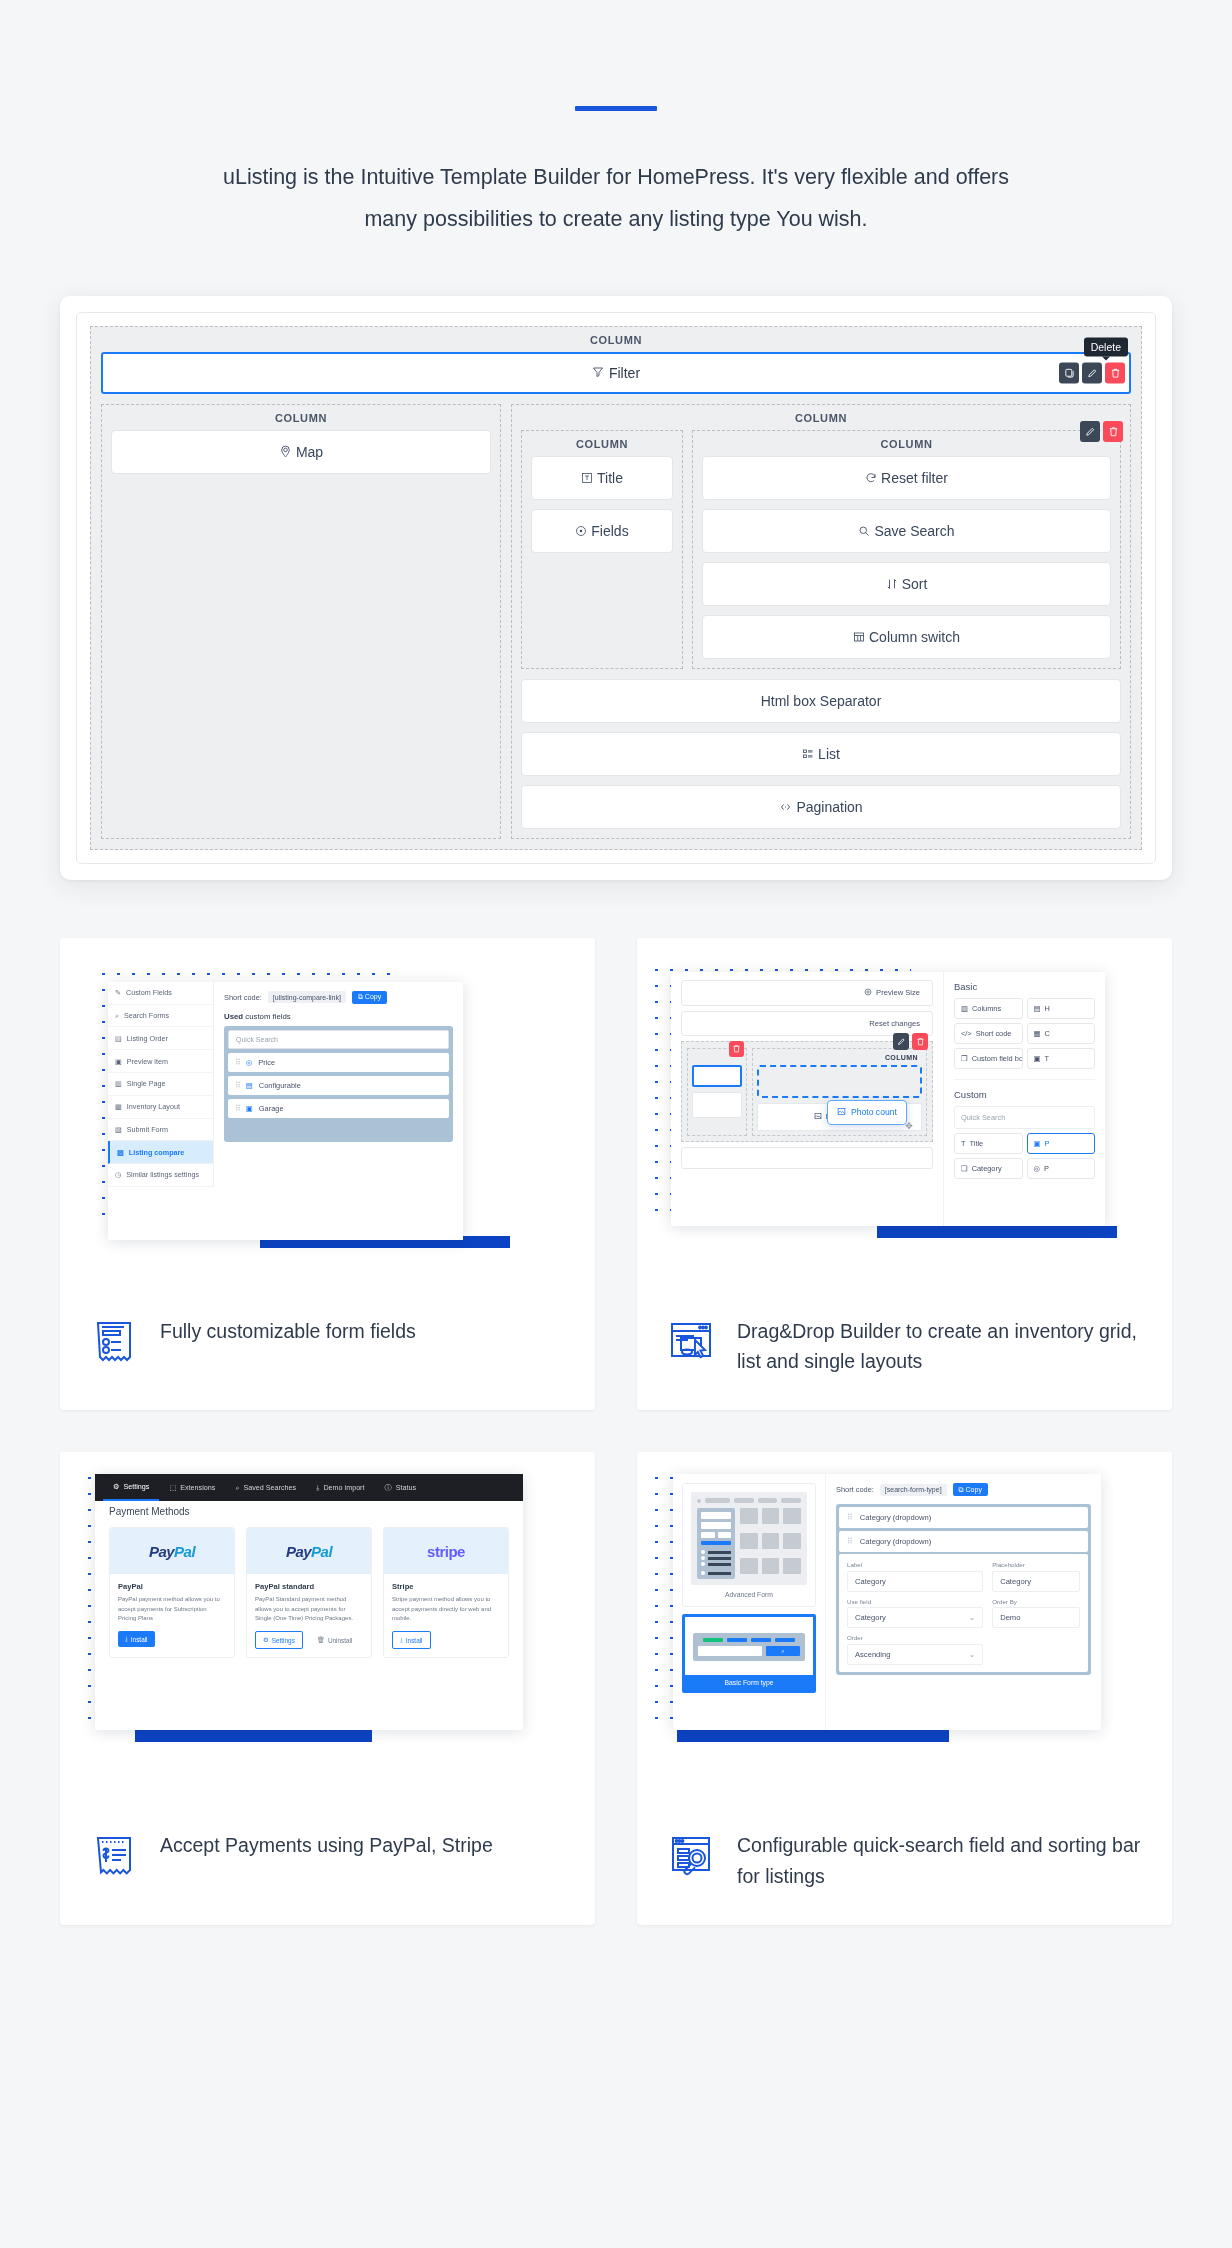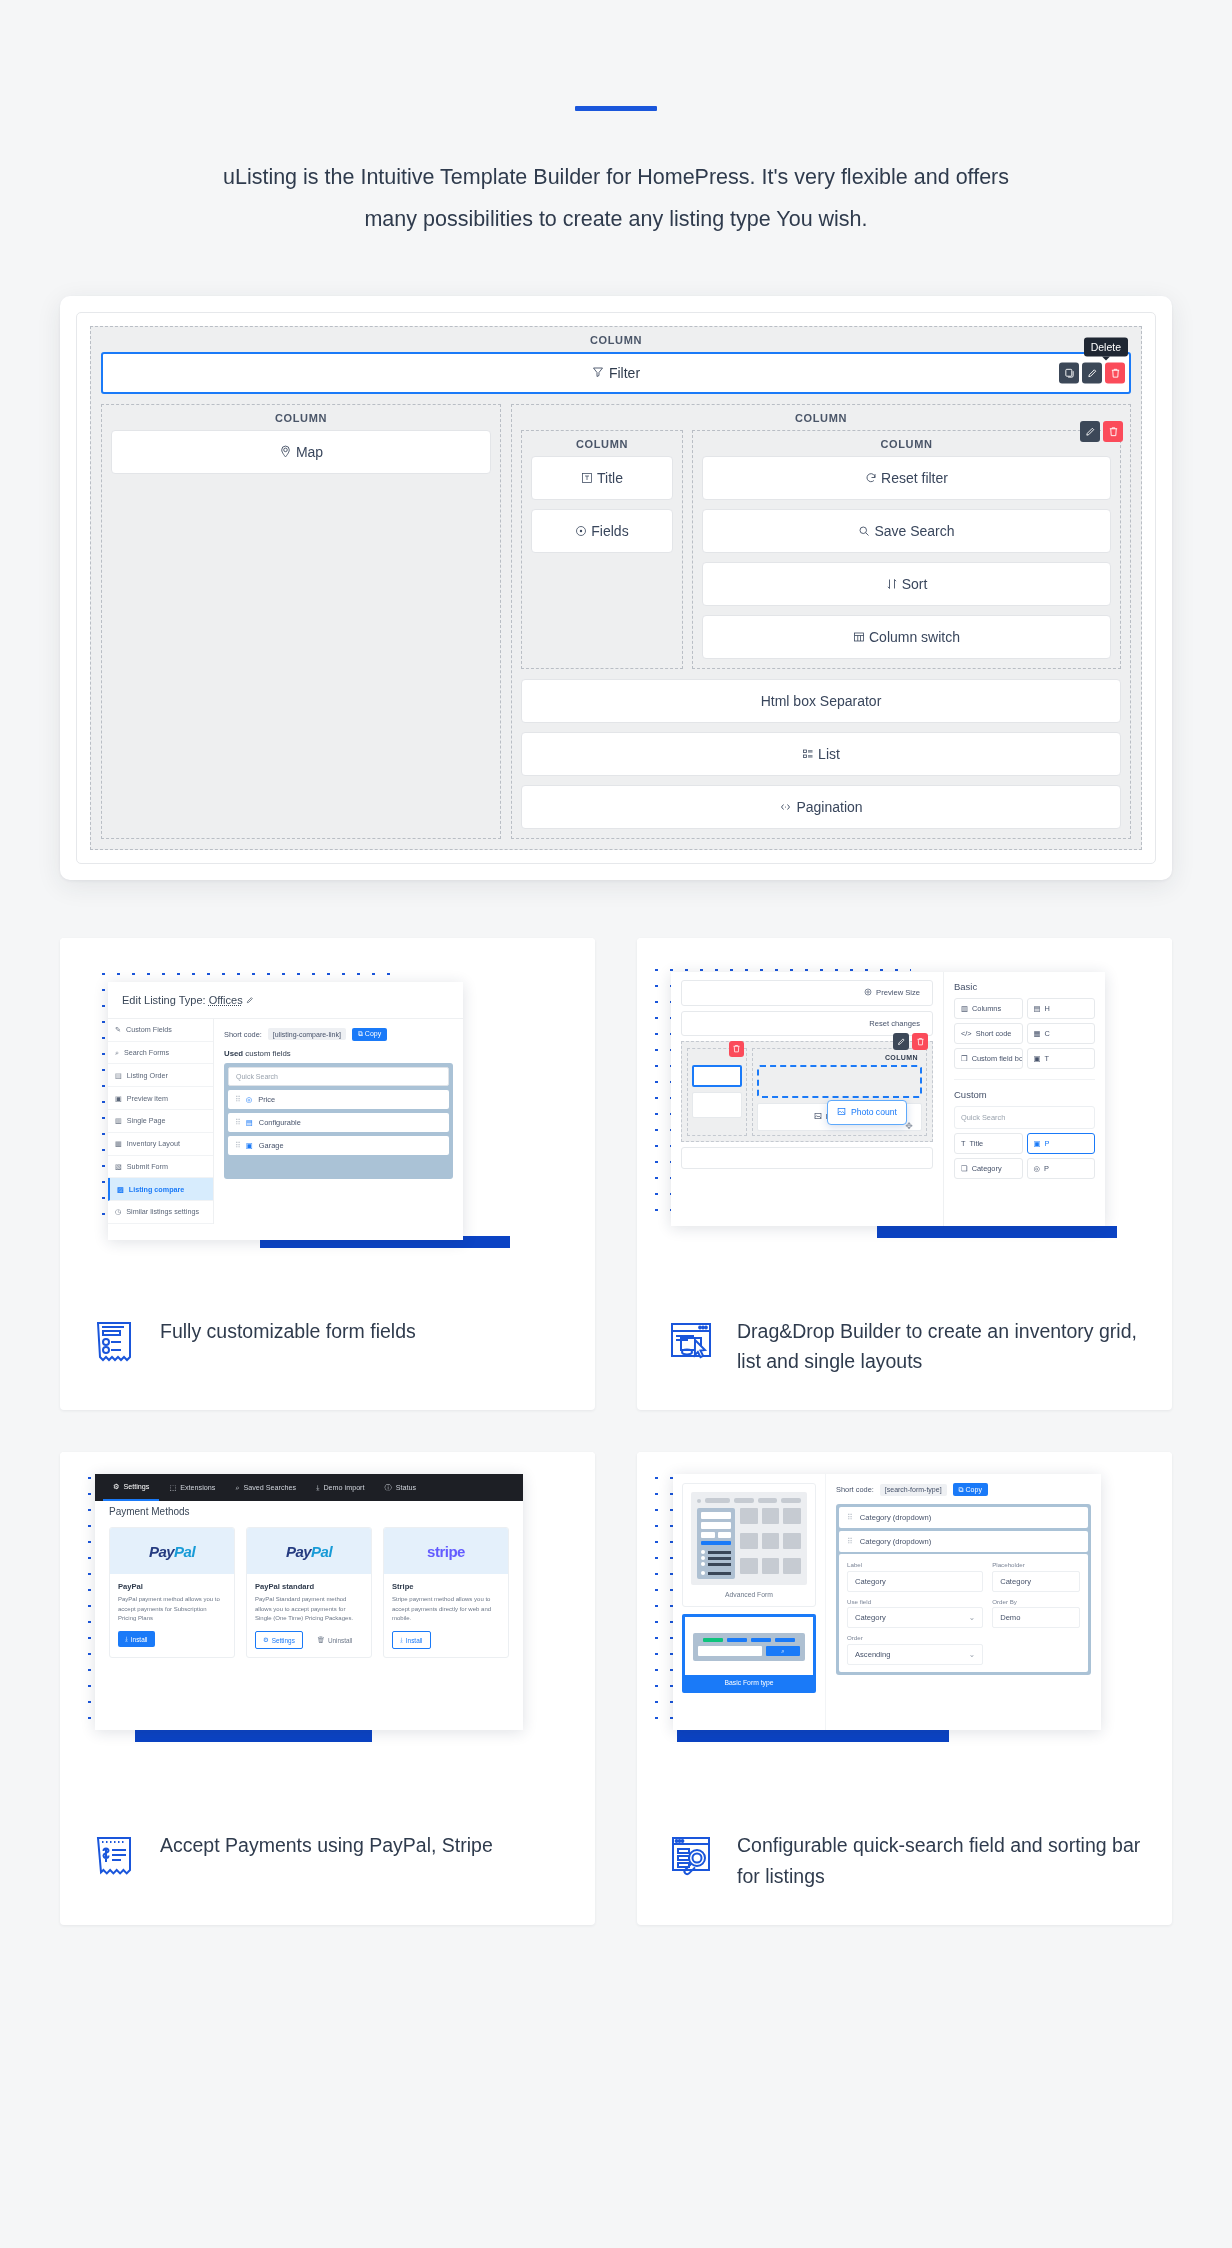--- a/index.html
+++ b/index.html
@@ -424,29 +424,20 @@
 </section>
 
 <section class="cards">
 
   <article class="card">
     <div class="card-shot">
       <div class="dots" style="left:36px;top:28px;width:300px;height:250px;"></div>
       <div class="blue-bar" style="left:200px;top:48px;width:12px;height:262px;"></div>
       <div class="blue-bar" style="left:200px;top:298px;width:250px;height:12px;"></div>
       <div class="shot" style="left:48px;top:44px;width:355px;height:258px;">
-        <div class="s1-head">
-          <span>Edit Listing Type:</span>
-          <u>Offices</u>
-          <span>
-            <svg width="8" height="8" viewBox="0 0 24 24" fill="none" stroke="#3a4758" stroke-width="2">
-                <path d="M4 20l4-1 11-11-3-3L5 16z"></path>
-              </svg>
-          </span>
-        </div>
         <div class="s1-body">
           <nav class="s1-nav">
             <div>
                 <span>✎</span>
                 <span>Custom Fields</span>
               </div>
             <div>
                 <span>⌕</span>
                 <span>Search Forms</span>
               </div>

